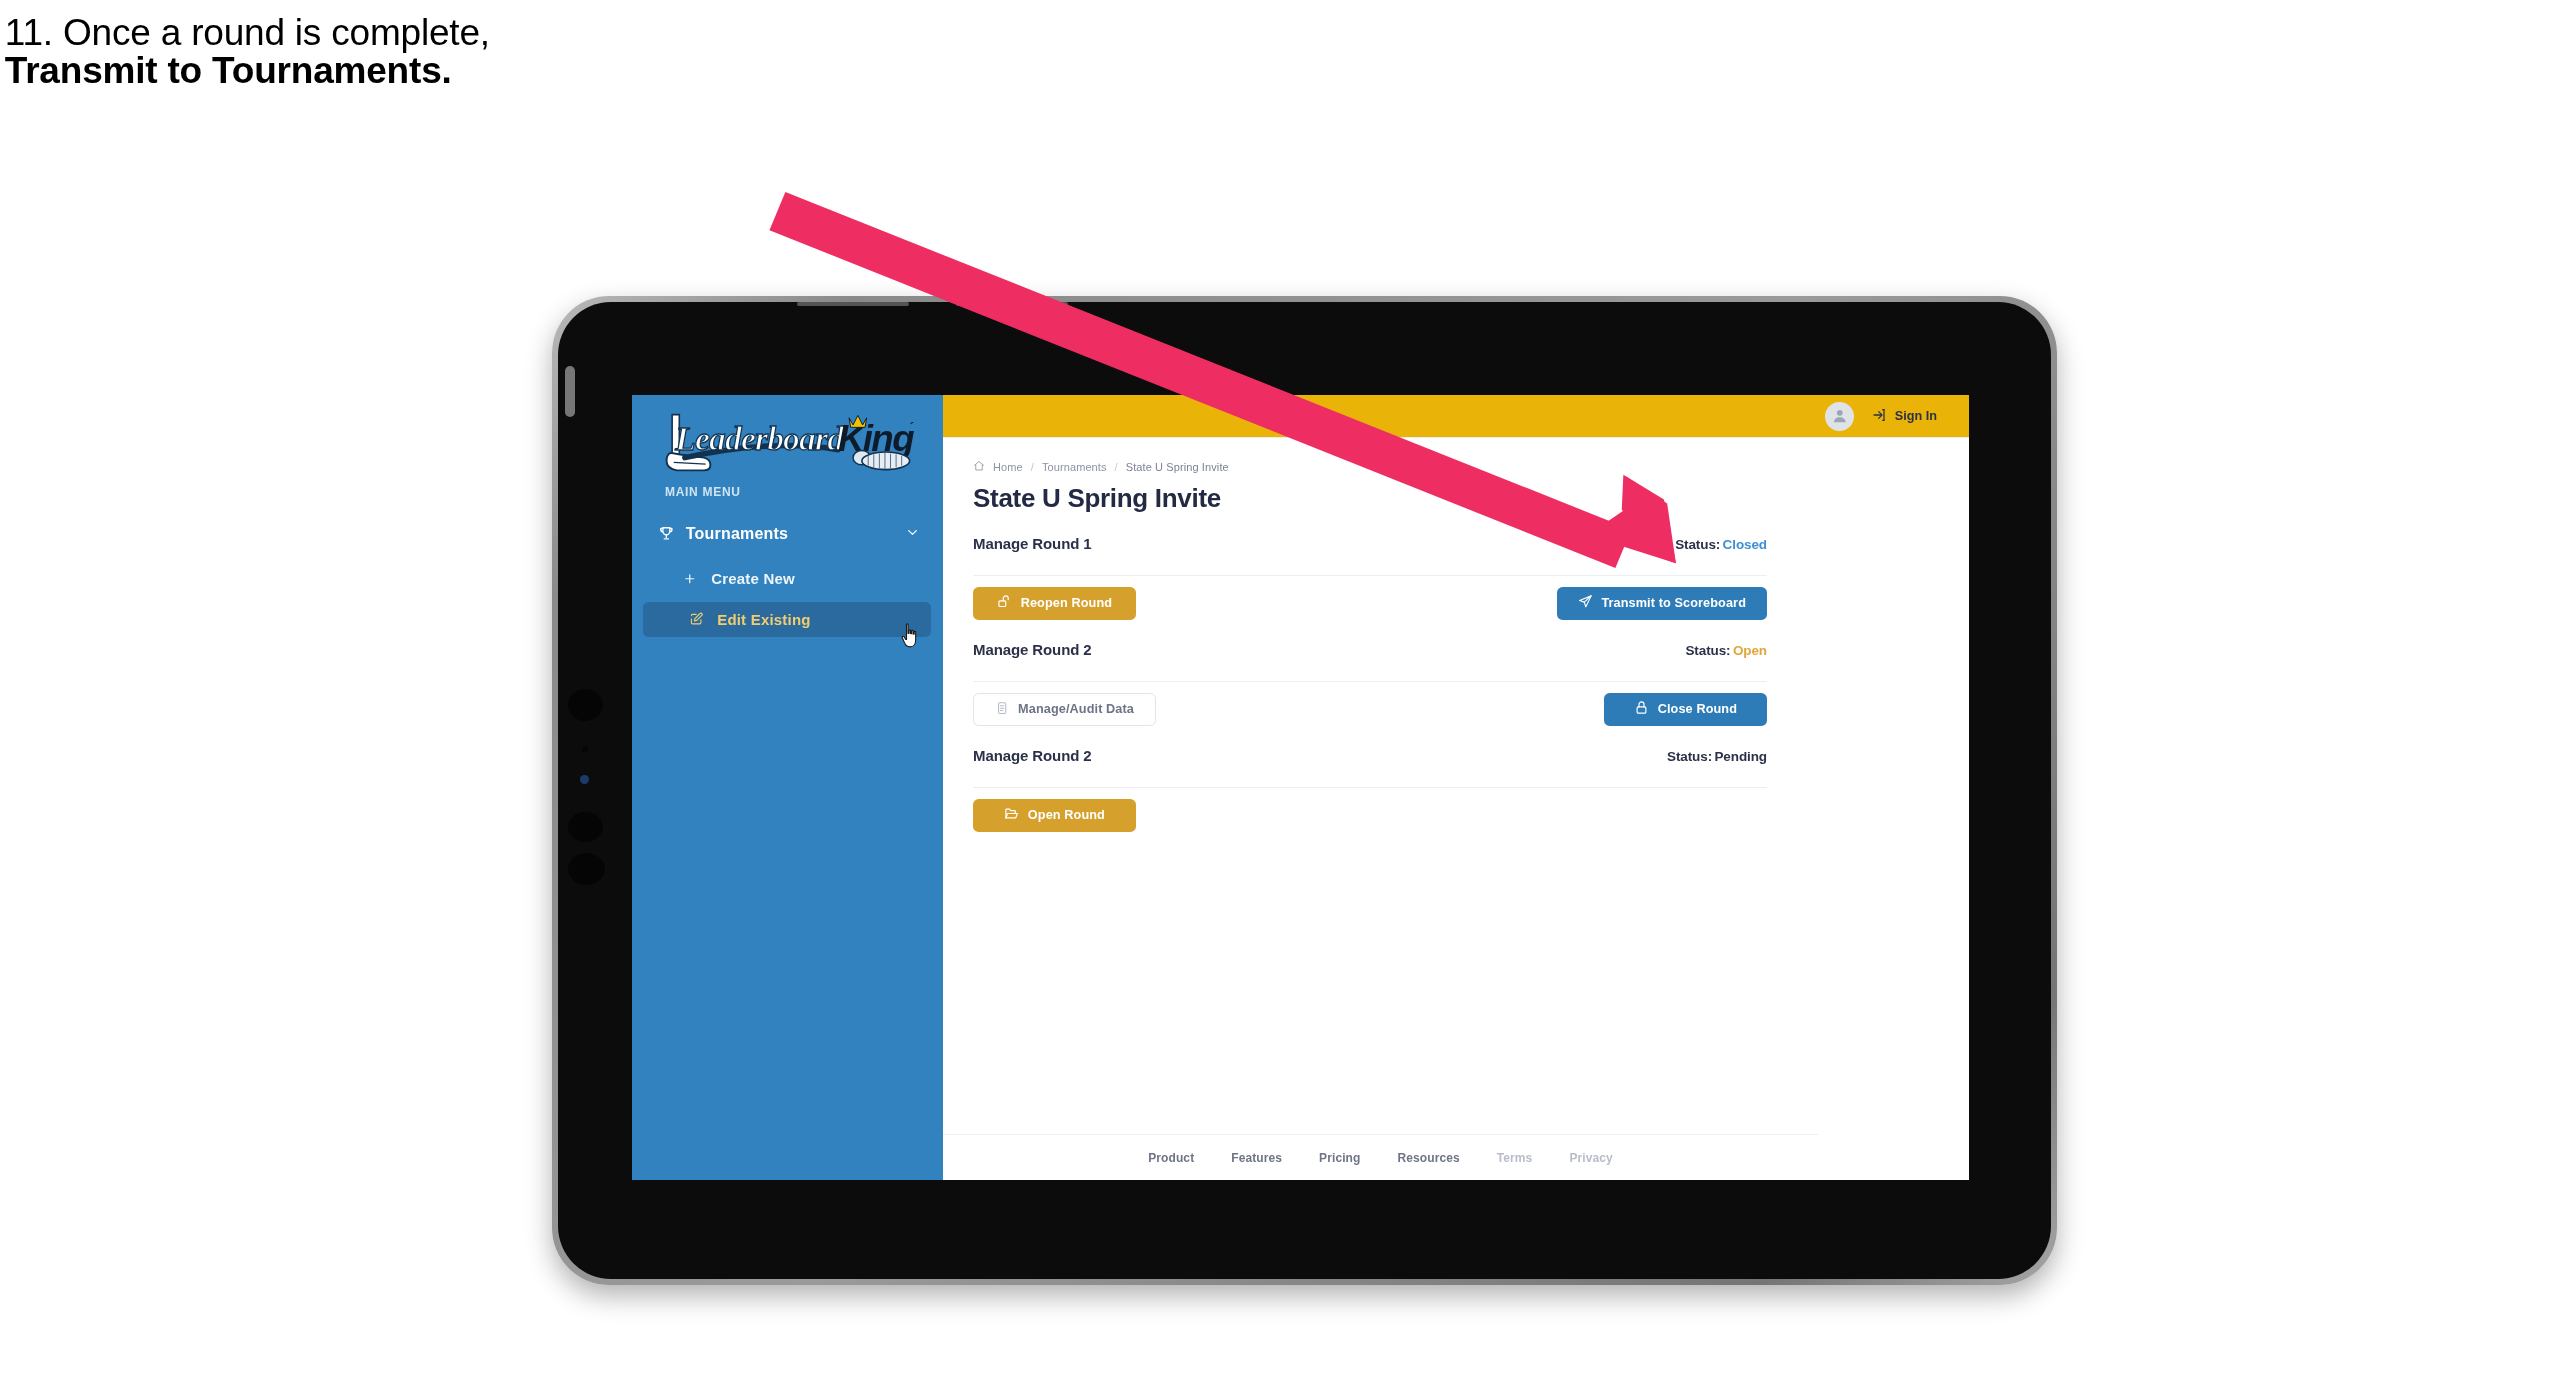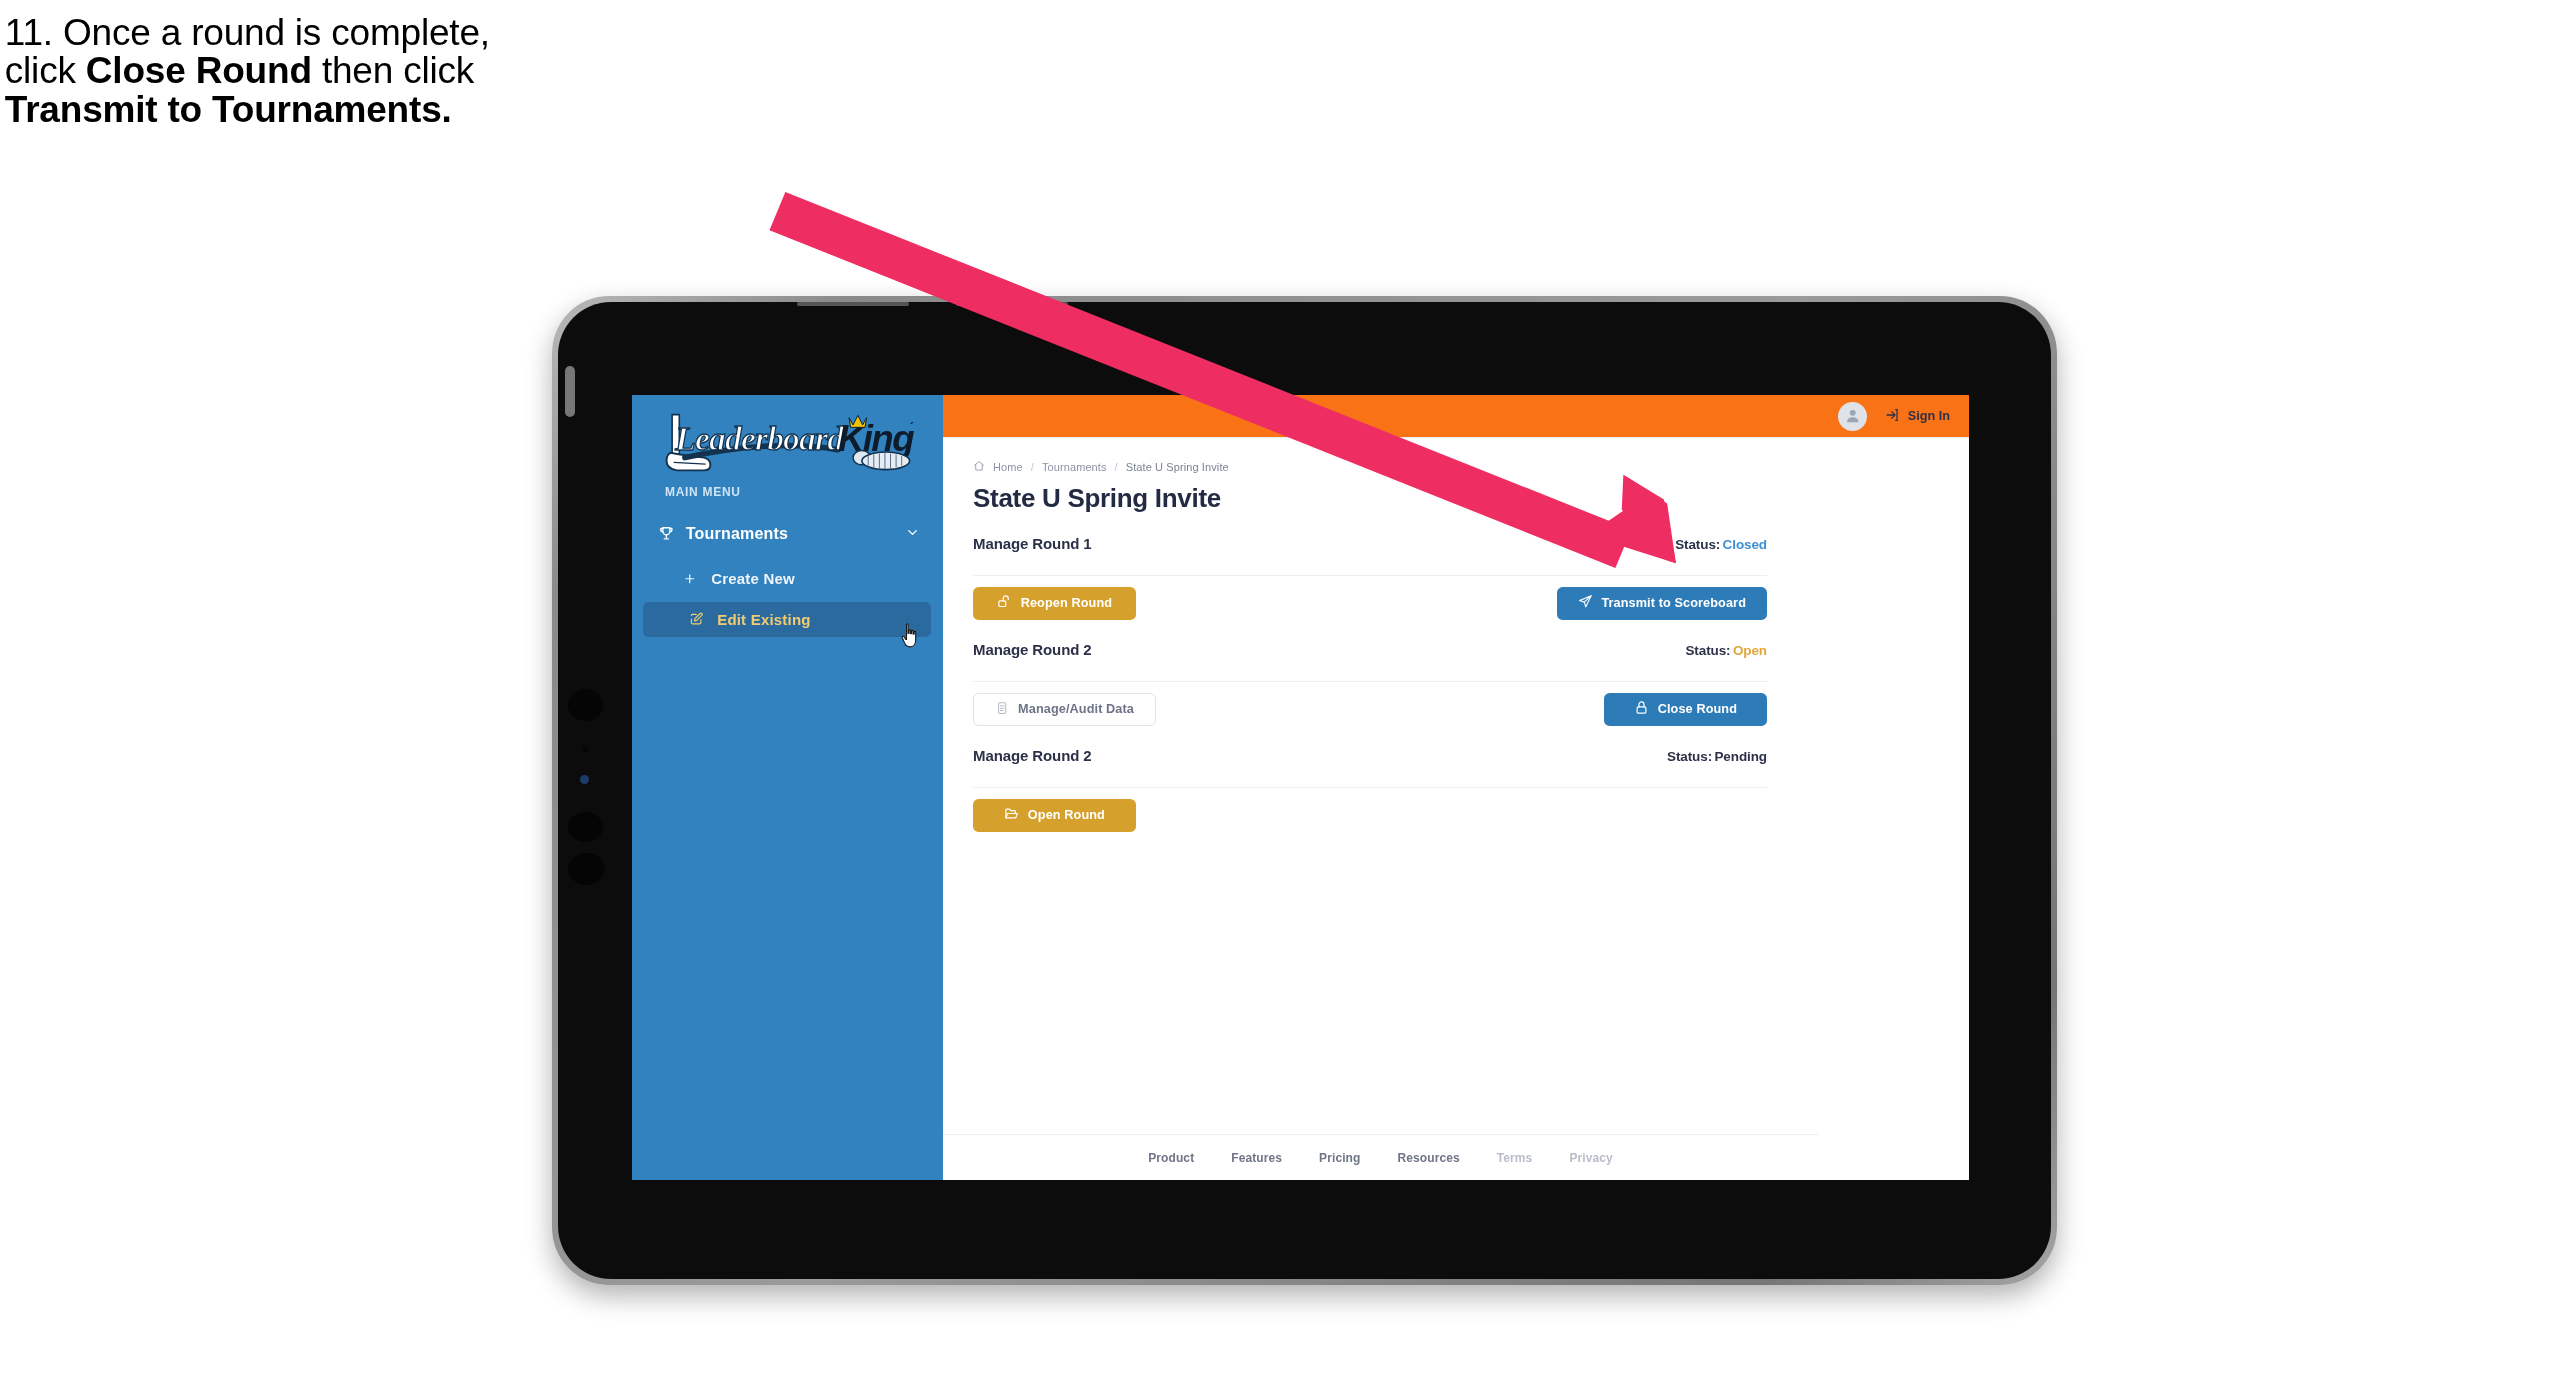--- a/index.html
+++ b/index.html
@@ -191,27 +191,27 @@
     z-index: 5;
   }
 
   
   #topbar {
     position: absolute;
     left: 311px;
     top: 0;
     width: 1026px;
     height: 43px;
-    background: #f97316;
+    background: #eab308;
     border-bottom: 0.8px solid #ececf0;
     display: flex;
     align-items: center;
     justify-content: flex-end;
     box-sizing: border-box;
-    padding-right: 19px;
+    padding-right: 32px;
   }
   #avatar {
     width: 29px; height: 29px;
     border-radius: 50%;
     background: #dfe3e8;
     display: flex;
     align-items: center;
     justify-content: center;
     margin-right: 17.5px;
   }
@@ -335,23 +335,20 @@
     color: #6f7587;
     letter-spacing: 0.1px;
   }
   #footer .flink.muted { color: #b9bdc9; }
 </style>
 </head>
 <body>
 
 <div id="caption">
   <div>11. Once a round is complete,</div>
-  <div>
-    <span>click </span><span class="b">Close Round</span><span> then click</span>
-  </div>
   <div class="b">Transmit to Tournaments.</div>
 </div>
 
 <div id="tablet">
   <div id="tablet-body">
     <div class="top-notch-line" style="left:239px; width:112px;"></div>
     <div class="top-notch-line" style="left:398px; width:112px;"></div>
     <div class="side-btn" style="left:6.4px; top:64px; width:10.4px; height:51px; border-radius:5.6px; background:#cfcfcf; opacity:0.55;"></div>
     <div class="side-btn" style="left:9.6px; top:387px; width:35px; height:32px;"></div>
     <div class="side-dot-tiny" style="left:24px; top:444px;"></div>

